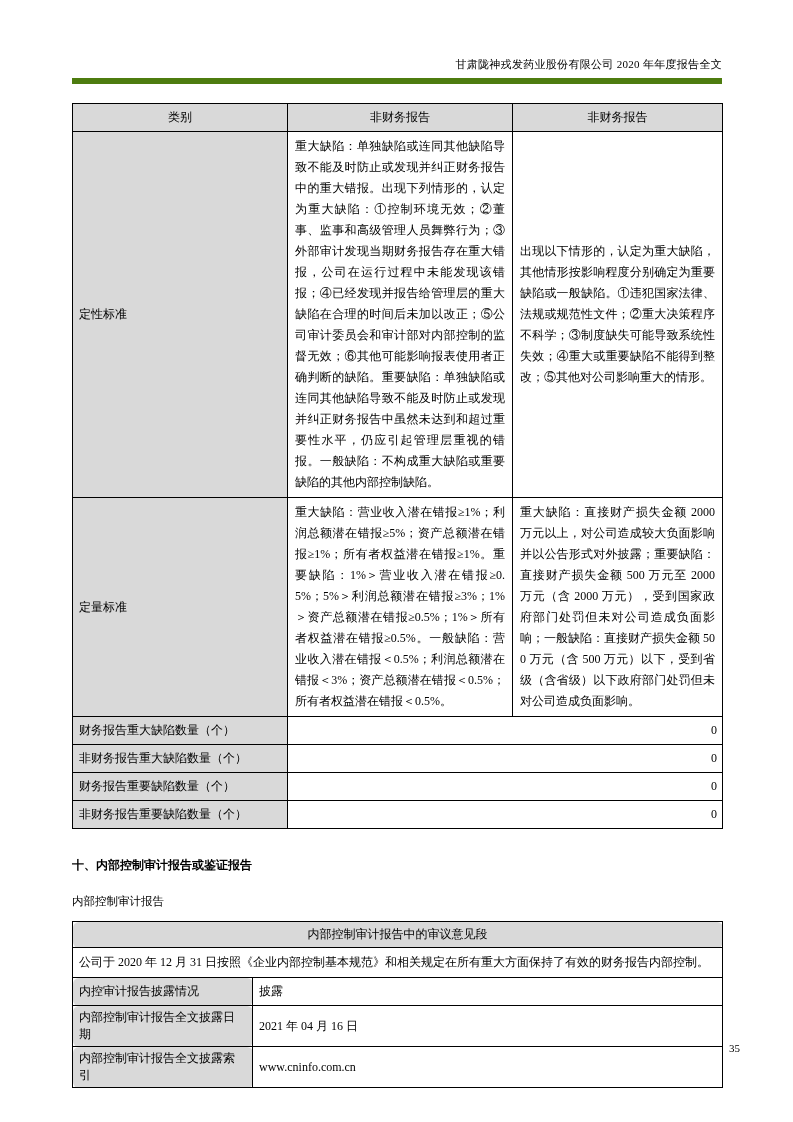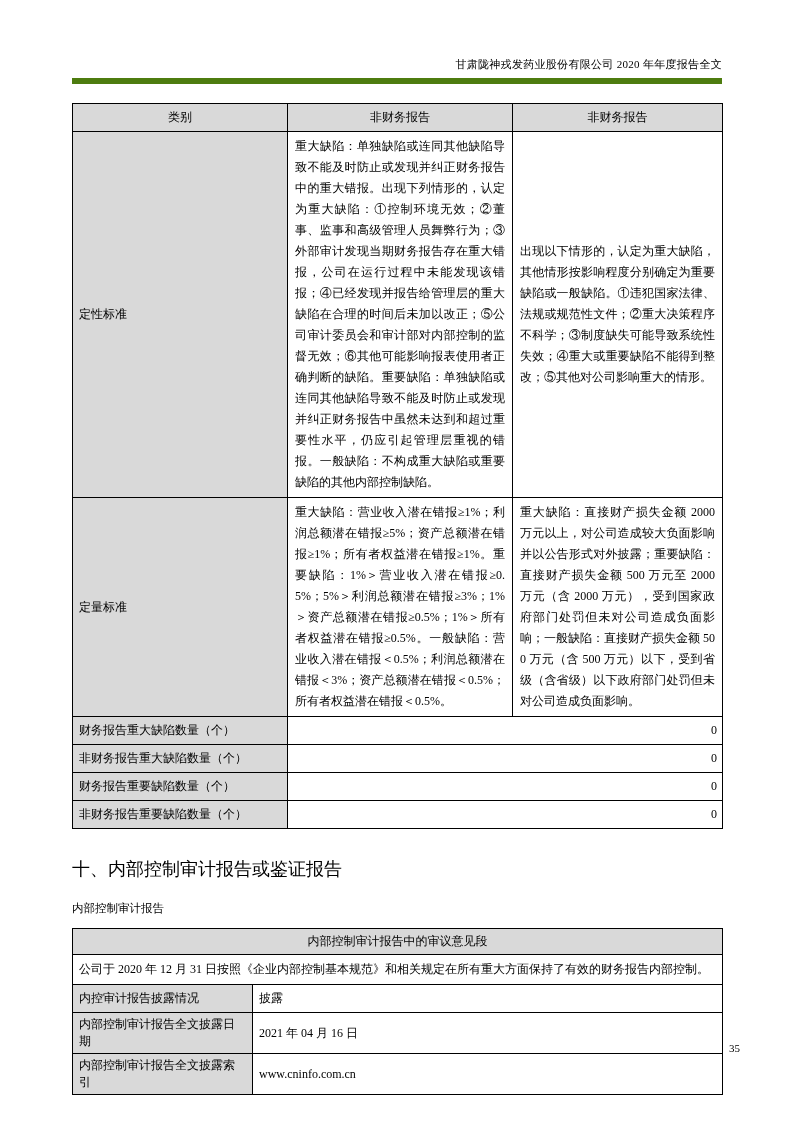--- a/index.html
+++ b/index.html
@@ -20,26 +20,26 @@
   table { border-collapse:collapse; width:100%; table-layout:fixed; }
   td { border:1px solid #000; font-size:12px; padding:3px 6px; vertical-align:middle; word-break:break-all; }
 
   .defect-table { margin-top:19px; }
   .defect-table .head td { background:#d9d9d9; text-align:center; height:28px;font-family:Liberation Mono, monospace; }
   .label-cell { background:#d9d9d9; text-align:left; }
   .body-cell { line-height:21px; text-align:justify; padding:4px 7px; vertical-align:middle; }
   .count-row td { height:28px; }
   .count-row .value-cell { text-align:right; padding-right:5px; }
 
-  .section-heading { margin-top:28px; font-size:18px; font-weight:normal; }
+  .section-heading { margin-top:28px; font-size:12px; font-weight:bold; }
   .sub-text { margin-top:20px; font-size:11.5px; }
 
   .audit-table { margin-top:12px; }
   .audit-table .head td { background:#d9d9d9; text-align:center; height:26px; font-size:12px; }
-  .audit-table td { height:28px; }
+  .audit-table td { height:28px;border-radius:6px; }
   .audit-table .opinion-cell { height:30px; text-align:left; line-height:19px; }
 
   .page-number {
     position:absolute; top:1042px; right:53px;
     font-size:11px;
   }
 </style>
 </head>
 <body>
 

